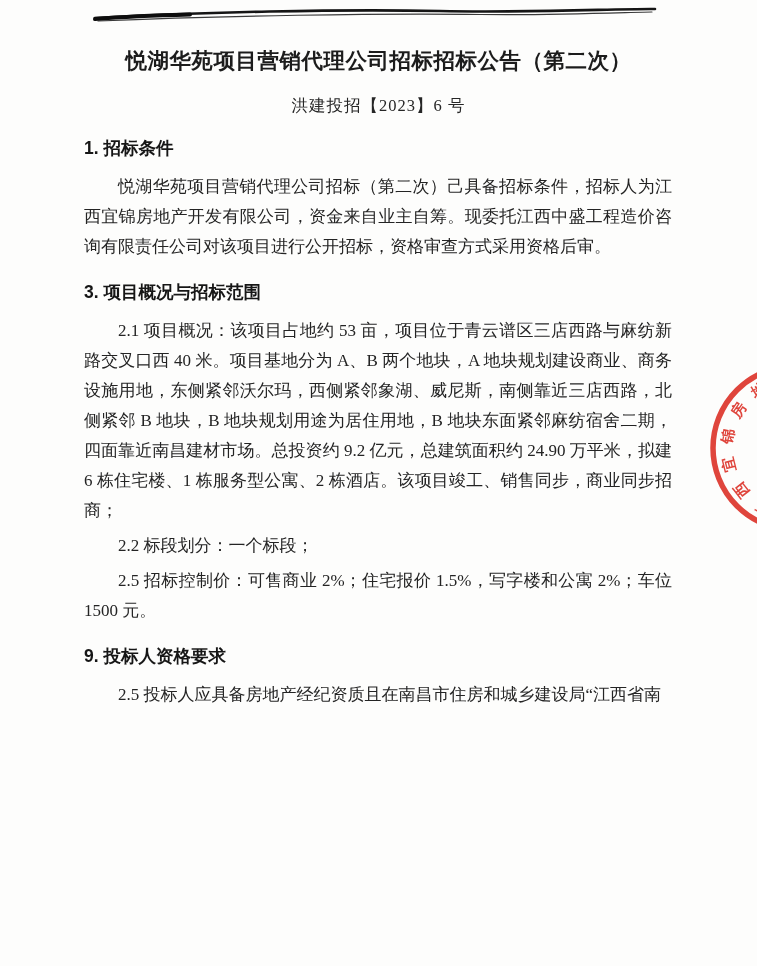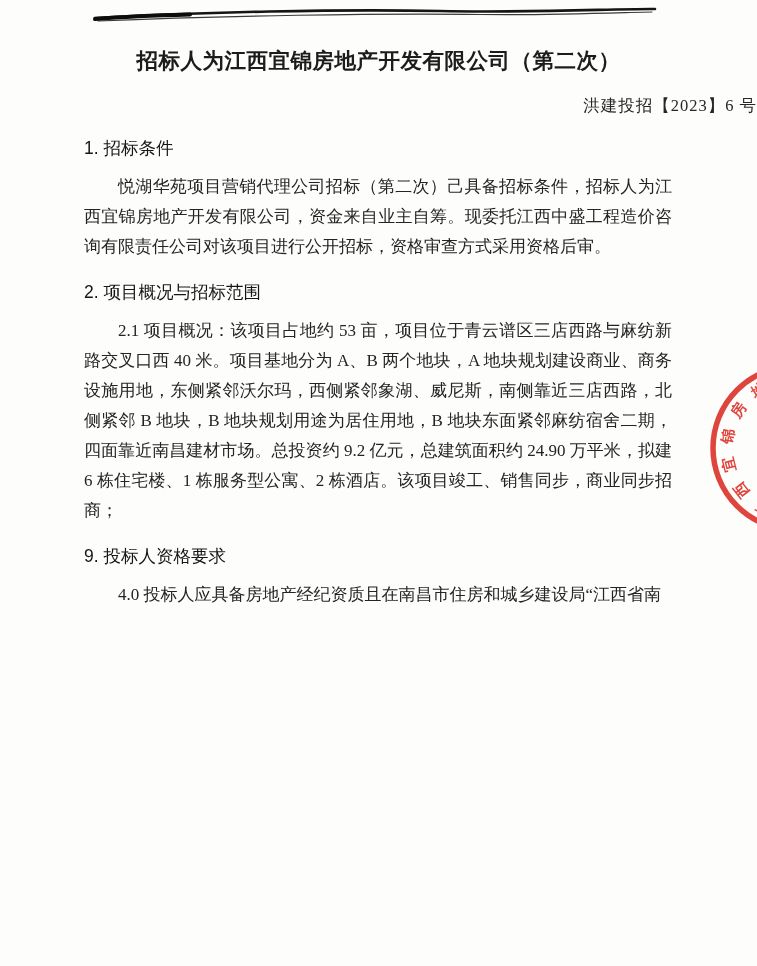--- a/index.html
+++ b/index.html
@@ -19,32 +19,32 @@
     position:absolute;left:80px;top:2px;width:590px;height:26px;
   }
   .doc-title{
     position:absolute;top:46px;left:0;width:757px;
     text-align:center;
     font-size:21.5px;font-weight:bold;letter-spacing:0.5px;
     color:#1c1c1c;
   }
   .doc-number{
     position:absolute;top:95px;left:0;width:757px;
-    text-align:right;
+    text-align:center;
     font-size:16.5px;color:#262626;letter-spacing:1px;
   }
   .content{
     position:absolute;left:84px;top:136px;width:592px;
     font-size:17px;line-height:30px;
     text-align:justify;
     color:#242424;
   }
   .sec-heading{
     font-family:"Liberation Sans","DejaVu Sans",sans-serif;
-    font-size:17.5px;font-weight:normal;
+    font-size:17.5px;font-weight:bold;
     line-height:24px;
     margin:18px 0 12px 0;
     color:#161616;
     text-align:left;
   }
   .sec:first-child .sec-heading{margin-top:0;}
   .para{
     margin:5px 4px 0 0;
     text-indent:2em;
   }
@@ -61,38 +61,40 @@
 <body>
 
 <div class="page">
 
   <svg class="scan-line" viewBox="0 0 590 26" xmlns="http://www.w3.org/2000/svg">
     <path d="M 15 16 C 120 10, 260 7, 360 9 C 450 11, 540 6.5, 575 7" stroke="#151515" stroke-width="2.6" fill="none" stroke-linecap="round"></path>
     <path d="M 18 19 C 140 14, 300 11, 400 12.5 C 480 13.5, 555 10, 572 10" stroke="#3a3a3a" stroke-width="1.1" fill="none" stroke-linecap="round"></path>
     <path d="M 15 17 C 40 15, 70 13.5, 110 12.5" stroke="#0d0d0d" stroke-width="4" fill="none" stroke-linecap="round"></path>
   </svg>
 
-  <div class="doc-title">招标人为江西宜锦房地产开发有限公司（第二次）</div>
+  <div class="doc-title">悦湖华苑项目营销代理公司招标招标公告（第二次）</div>
   <div class="doc-number">洪建投招【2023】6 号</div>
 
   <div class="content">
 
     <div class="sec">
       <div class="sec-heading">1. 招标条件</div>
       <p class="para">悦湖华苑项目营销代理公司招标（第二次）己具备招标条件，招标人为江西宜锦房地产开发有限公司，资金来自业主自筹。现委托江西中盛工程造价咨询有限责任公司对该项目进行公开招标，资格审查方式采用资格后审。</p>
     </div>
 
     <div class="sec">
-      <div class="sec-heading">2. 项目概况与招标范围</div>
+      <div class="sec-heading">3. 项目概况与招标范围</div>
       <p class="para">2.1 项目概况：该项目占地约 53 亩，项目位于青云谱区三店西路与麻纺新路交叉口西 40 米。项目基地分为 A、B 两个地块，A 地块规划建设商业、商务设施用地，东侧紧邻沃尔玛，西侧紧邻象湖、威尼斯，南侧靠近三店西路，北侧紧邻 B 地块，B 地块规划用途为居住用地，B 地块东面紧邻麻纺宿舍二期，四面靠近南昌建材市场。总投资约 9.2 亿元，总建筑面积约 24.90 万平米，拟建 6 栋住宅楼、1 栋服务型公寓、2 栋酒店。该项目竣工、销售同步，商业同步招商；</p>
+      <p class="para">2.2 标段划分：一个标段；</p>
+      <p class="para">2.5 招标控制价：可售商业 2%；住宅报价 1.5%，写字楼和公寓 2%；车位 1500 元。</p>
     </div>
 
     <div class="sec">
       <div class="sec-heading">9. 投标人资格要求</div>
-      <p class="para">4.0 投标人应具备房地产经纪资质且在南昌市住房和城乡建设局“江西省南</p>
+      <p class="para">2.5 投标人应具备房地产经纪资质且在南昌市住房和城乡建设局“江西省南</p>
     </div>
 
   </div>
 
   <svg class="seal" viewBox="0 0 69 172" xmlns="http://www.w3.org/2000/svg">
     <circle cx="107" cy="90" r="82" fill="none" stroke="#dd362c" stroke-width="5.5"></circle>
     <text fill="#dd362c" font-size="15" text-anchor="middle" dominant-baseline="central" transform="translate(75.1,150.0) rotate(-152)">江</text>
     <text fill="#dd362c" font-size="15" text-anchor="middle" dominant-baseline="central" transform="translate(53.4,131.9) rotate(-128)">西</text>
     <text fill="#dd362c" font-size="15" text-anchor="middle" dominant-baseline="central" transform="translate(41.0,106.5) rotate(-104)">宜</text>
     <text fill="#dd362c" font-size="15" text-anchor="middle" dominant-baseline="central" transform="translate(40.0,78.2) rotate(-80)">锦</text>

